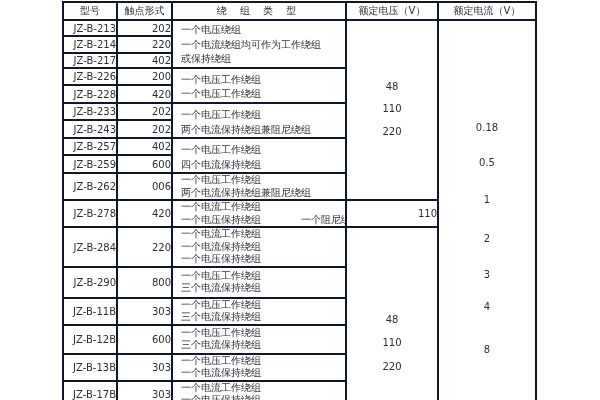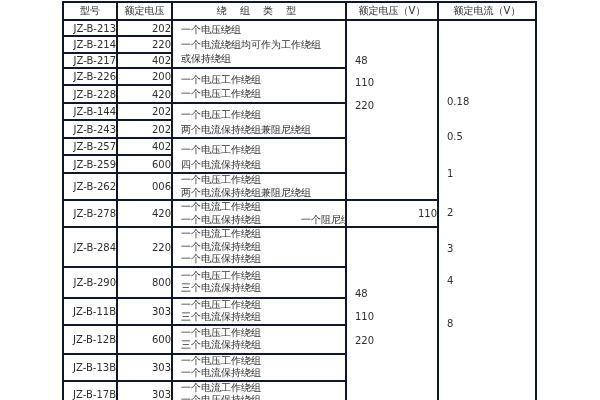--- a/index.html
+++ b/index.html
@@ -13,38 +13,38 @@
   th.hd-winding{letter-spacing:5px;}
   td.c{text-align:right;vertical-align:middle;}
   td.w{vertical-align:top;}
   .wg{padding:2px 0 0 8px;line-height:14.6px;white-space:nowrap;}
   .wr{height:100%;display:flex;flex-direction:column;justify-content:center;
       padding-left:8px;line-height:12.5px;white-space:nowrap;}
   .wline{white-space:nowrap;}
   .gap{margin-left:40px;}
   td.rel{vertical-align:top;}
   .fill{position:relative;width:100%;}
-  .vv{position:absolute;left:8px;right:0;height:12px;line-height:12px;}
+  .vv{position:absolute;left:0;right:0;height:12px;line-height:12px;text-align:center;margin-top:26px;}
 </style>
 </head>
 <body>
 
 <div class="page">
 <table class="spec">
   <colgroup>
     <col style="width:54px">
         <col style="width:55px">
         <col style="width:174px">
     <col style="width:92px">
         <col style="width:98px">
   </colgroup>
   <tbody>
         <tr>
     <th class="hd">型号</th>
-    <th class="hd">额定电压</th>
+    <th class="hd">触点形式</th>
     <th class="hd hd-winding">绕 组 类 型</th>
     <th class="hd">额定电压（V）</th>
     <th class="hd">额定电流（V）</th>
   </tr>
 
   <tr style="height:15px">
     <td class="c">JZ-B-213</td>
     <td class="c">202</td>
     <td class="w" rowspan="3">
       <div class="wg">
@@ -90,21 +90,21 @@
         <div class="wline">一个电压工作绕组</div>
       </div>
     </td>
   </tr>
   <tr style="height:15px">
     <td class="c">JZ-B-228</td>
     <td class="c">420</td>
   </tr>
 
   <tr style="height:14px">
-    <td class="c">JZ-B-144</td>
+    <td class="c">JZ-B-233</td>
     <td class="c">202</td>
     <td class="w" rowspan="2">
       <div class="wg" style="padding-top:4px">
         <div class="wline">一个电压工作绕组</div>
         <div class="wline">两个电流保持绕组兼阻尼绕组</div>
       </div>
     </td>
   </tr>
   <tr style="height:15px">
     <td class="c">JZ-B-243</td>

